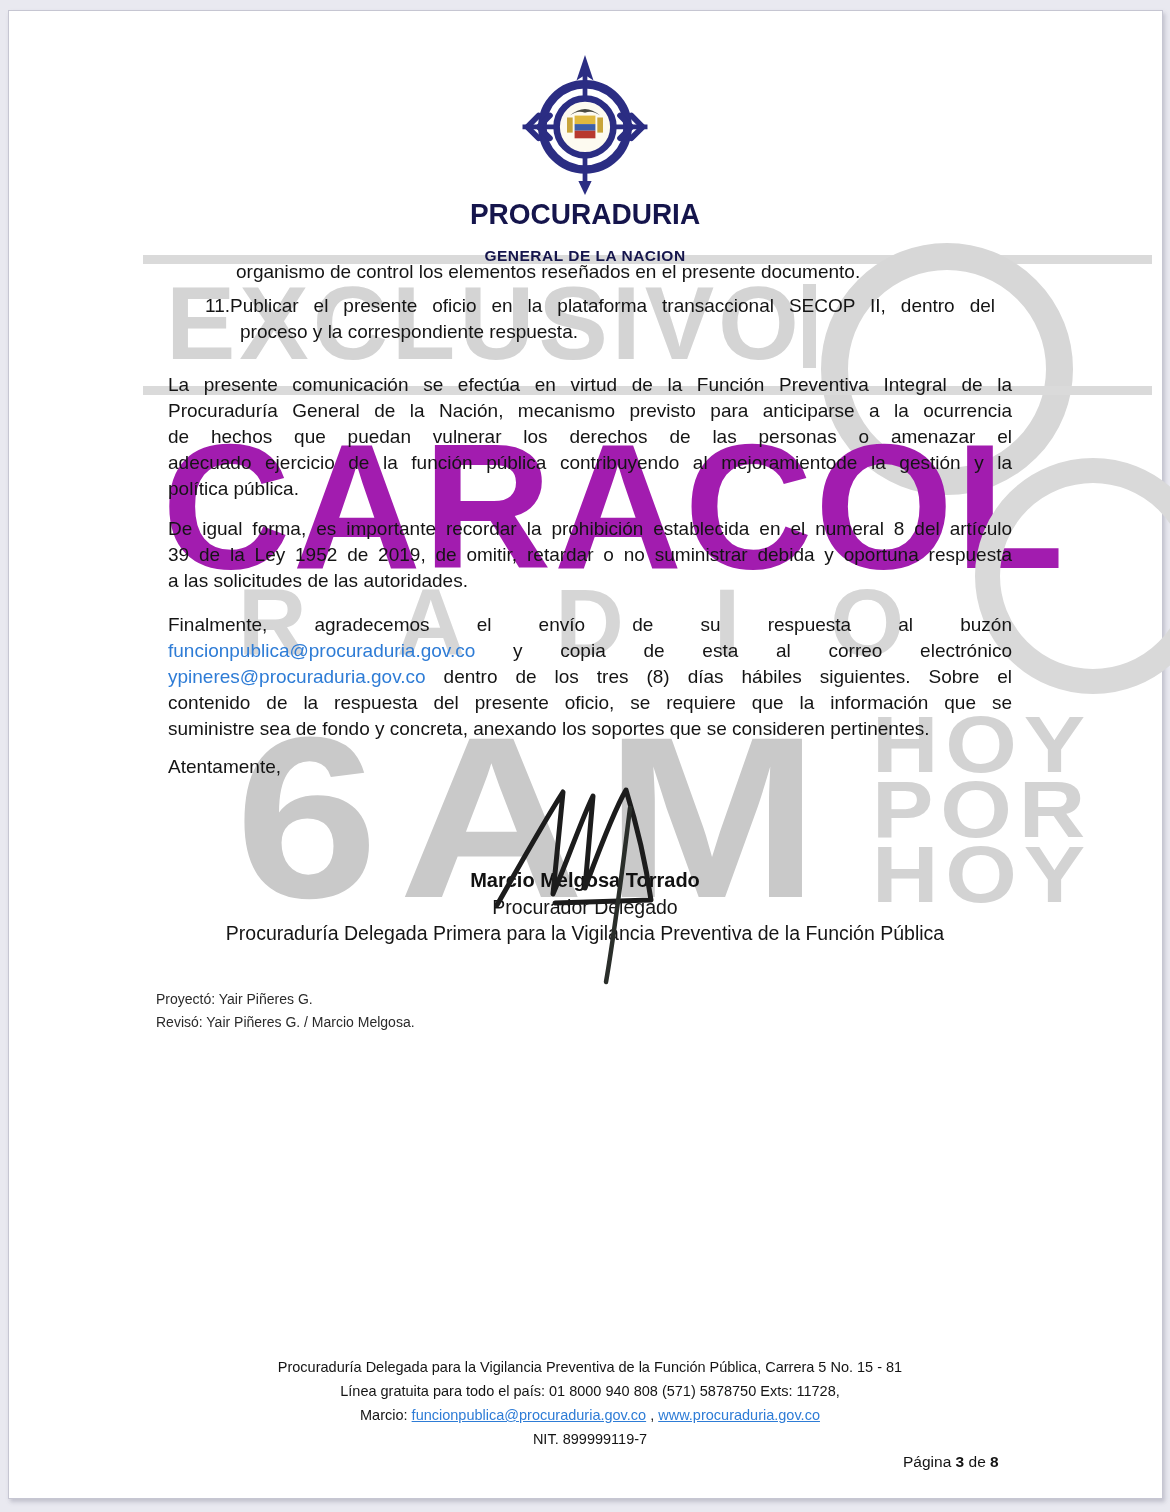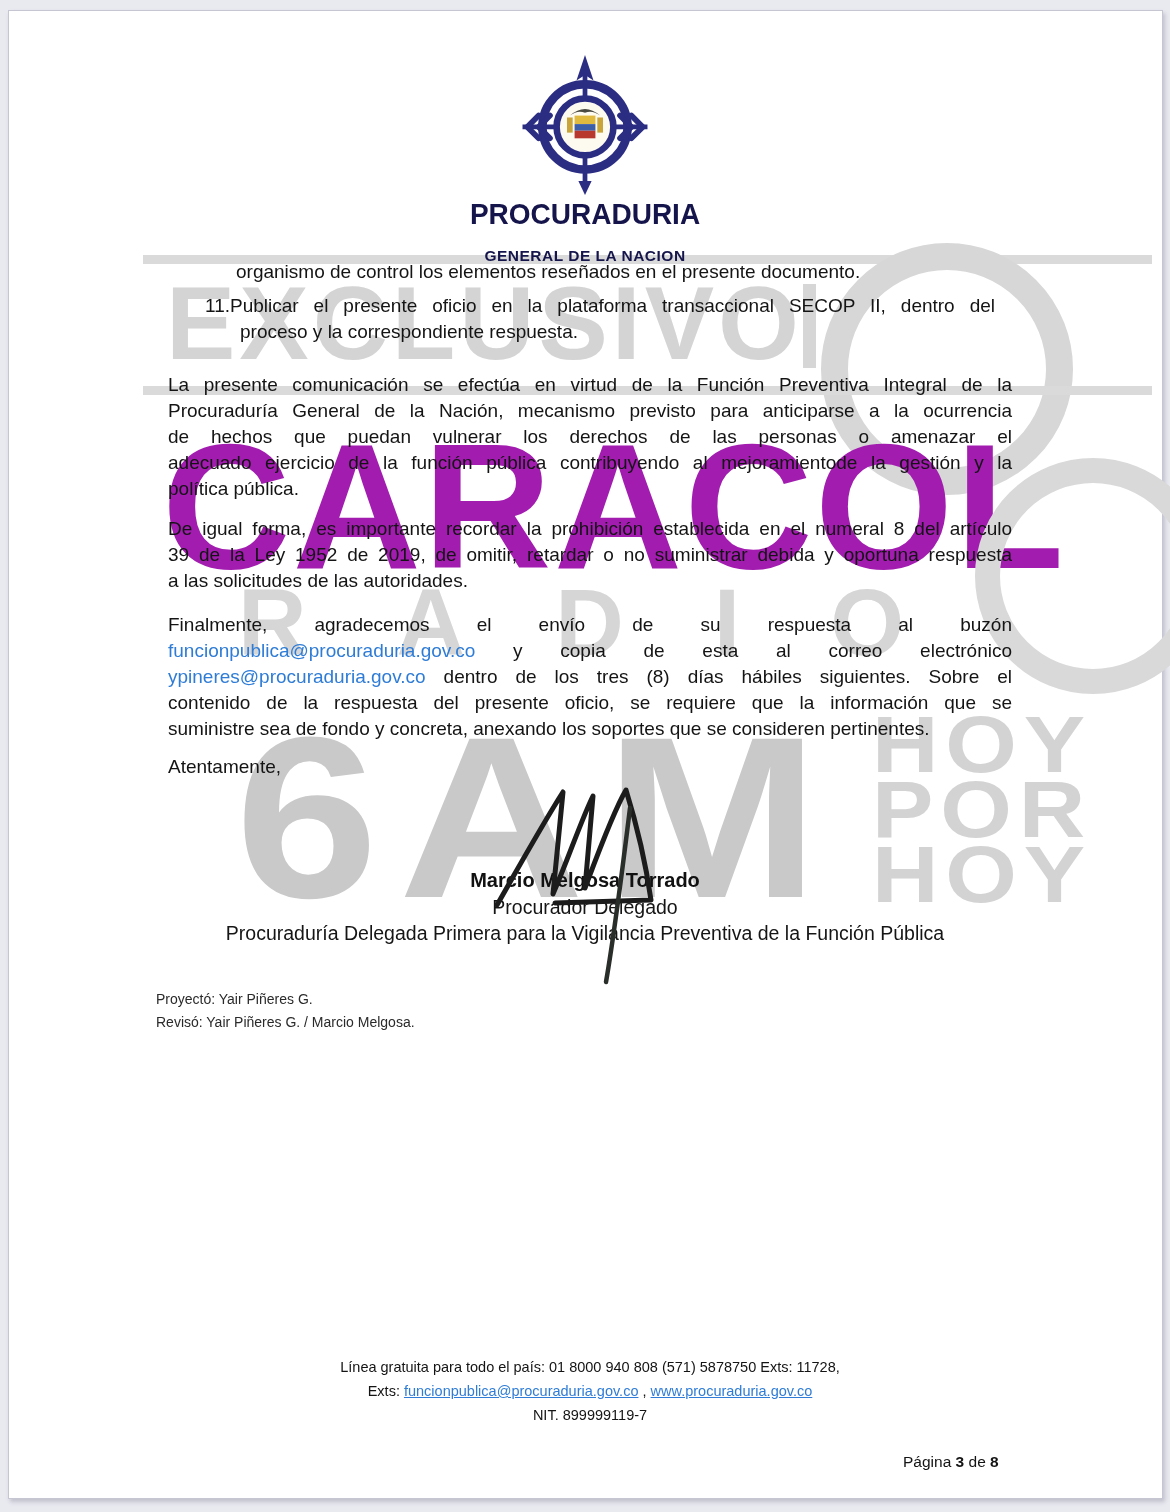--- a/index.html
+++ b/index.html
@@ -131,19 +131,20 @@
   <div class="sig-name">Marcio Melgosa Torrado</div>
   <div class="sig-title">Procurador Delegado</div>
   <div class="sig-office">Procuraduría Delegada Primera para la Vigilancia Preventiva de la Función Pública</div>
 
   <div class="notes">
     <div>Proyectó: Yair Piñeres G.</div>
     <div>Revisó: Yair Piñeres G. / Marcio Melgosa.</div>
   </div>
 
   <div class="footer">
+    <div>Procuraduría Delegada para la Vigilancia Preventiva de la Función Pública, Carrera 5 No. 15 - 81</div>
     <div>Línea gratuita para todo el país: 01 8000 940 808 (571) 5878750 Exts: 11728,</div>
-    <div><span>Exts: </span><a class="flink" href="#">funcionpublica@procuraduria.gov.co</a><span> , </span><a class="flink" href="#">www.procuraduria.gov.co</a></div>
+    <div><span>Marcio: </span><a class="flink" href="#">funcionpublica@procuraduria.gov.co</a><span> , </span><a class="flink" href="#">www.procuraduria.gov.co</a></div>
     <div>NIT. 899999119-7</div>
   </div>
 
   <div class="pagenum"><span>Página </span><b>3</b><span> de </span><b>8</b></div>
 </div>
 
 </body></html>

